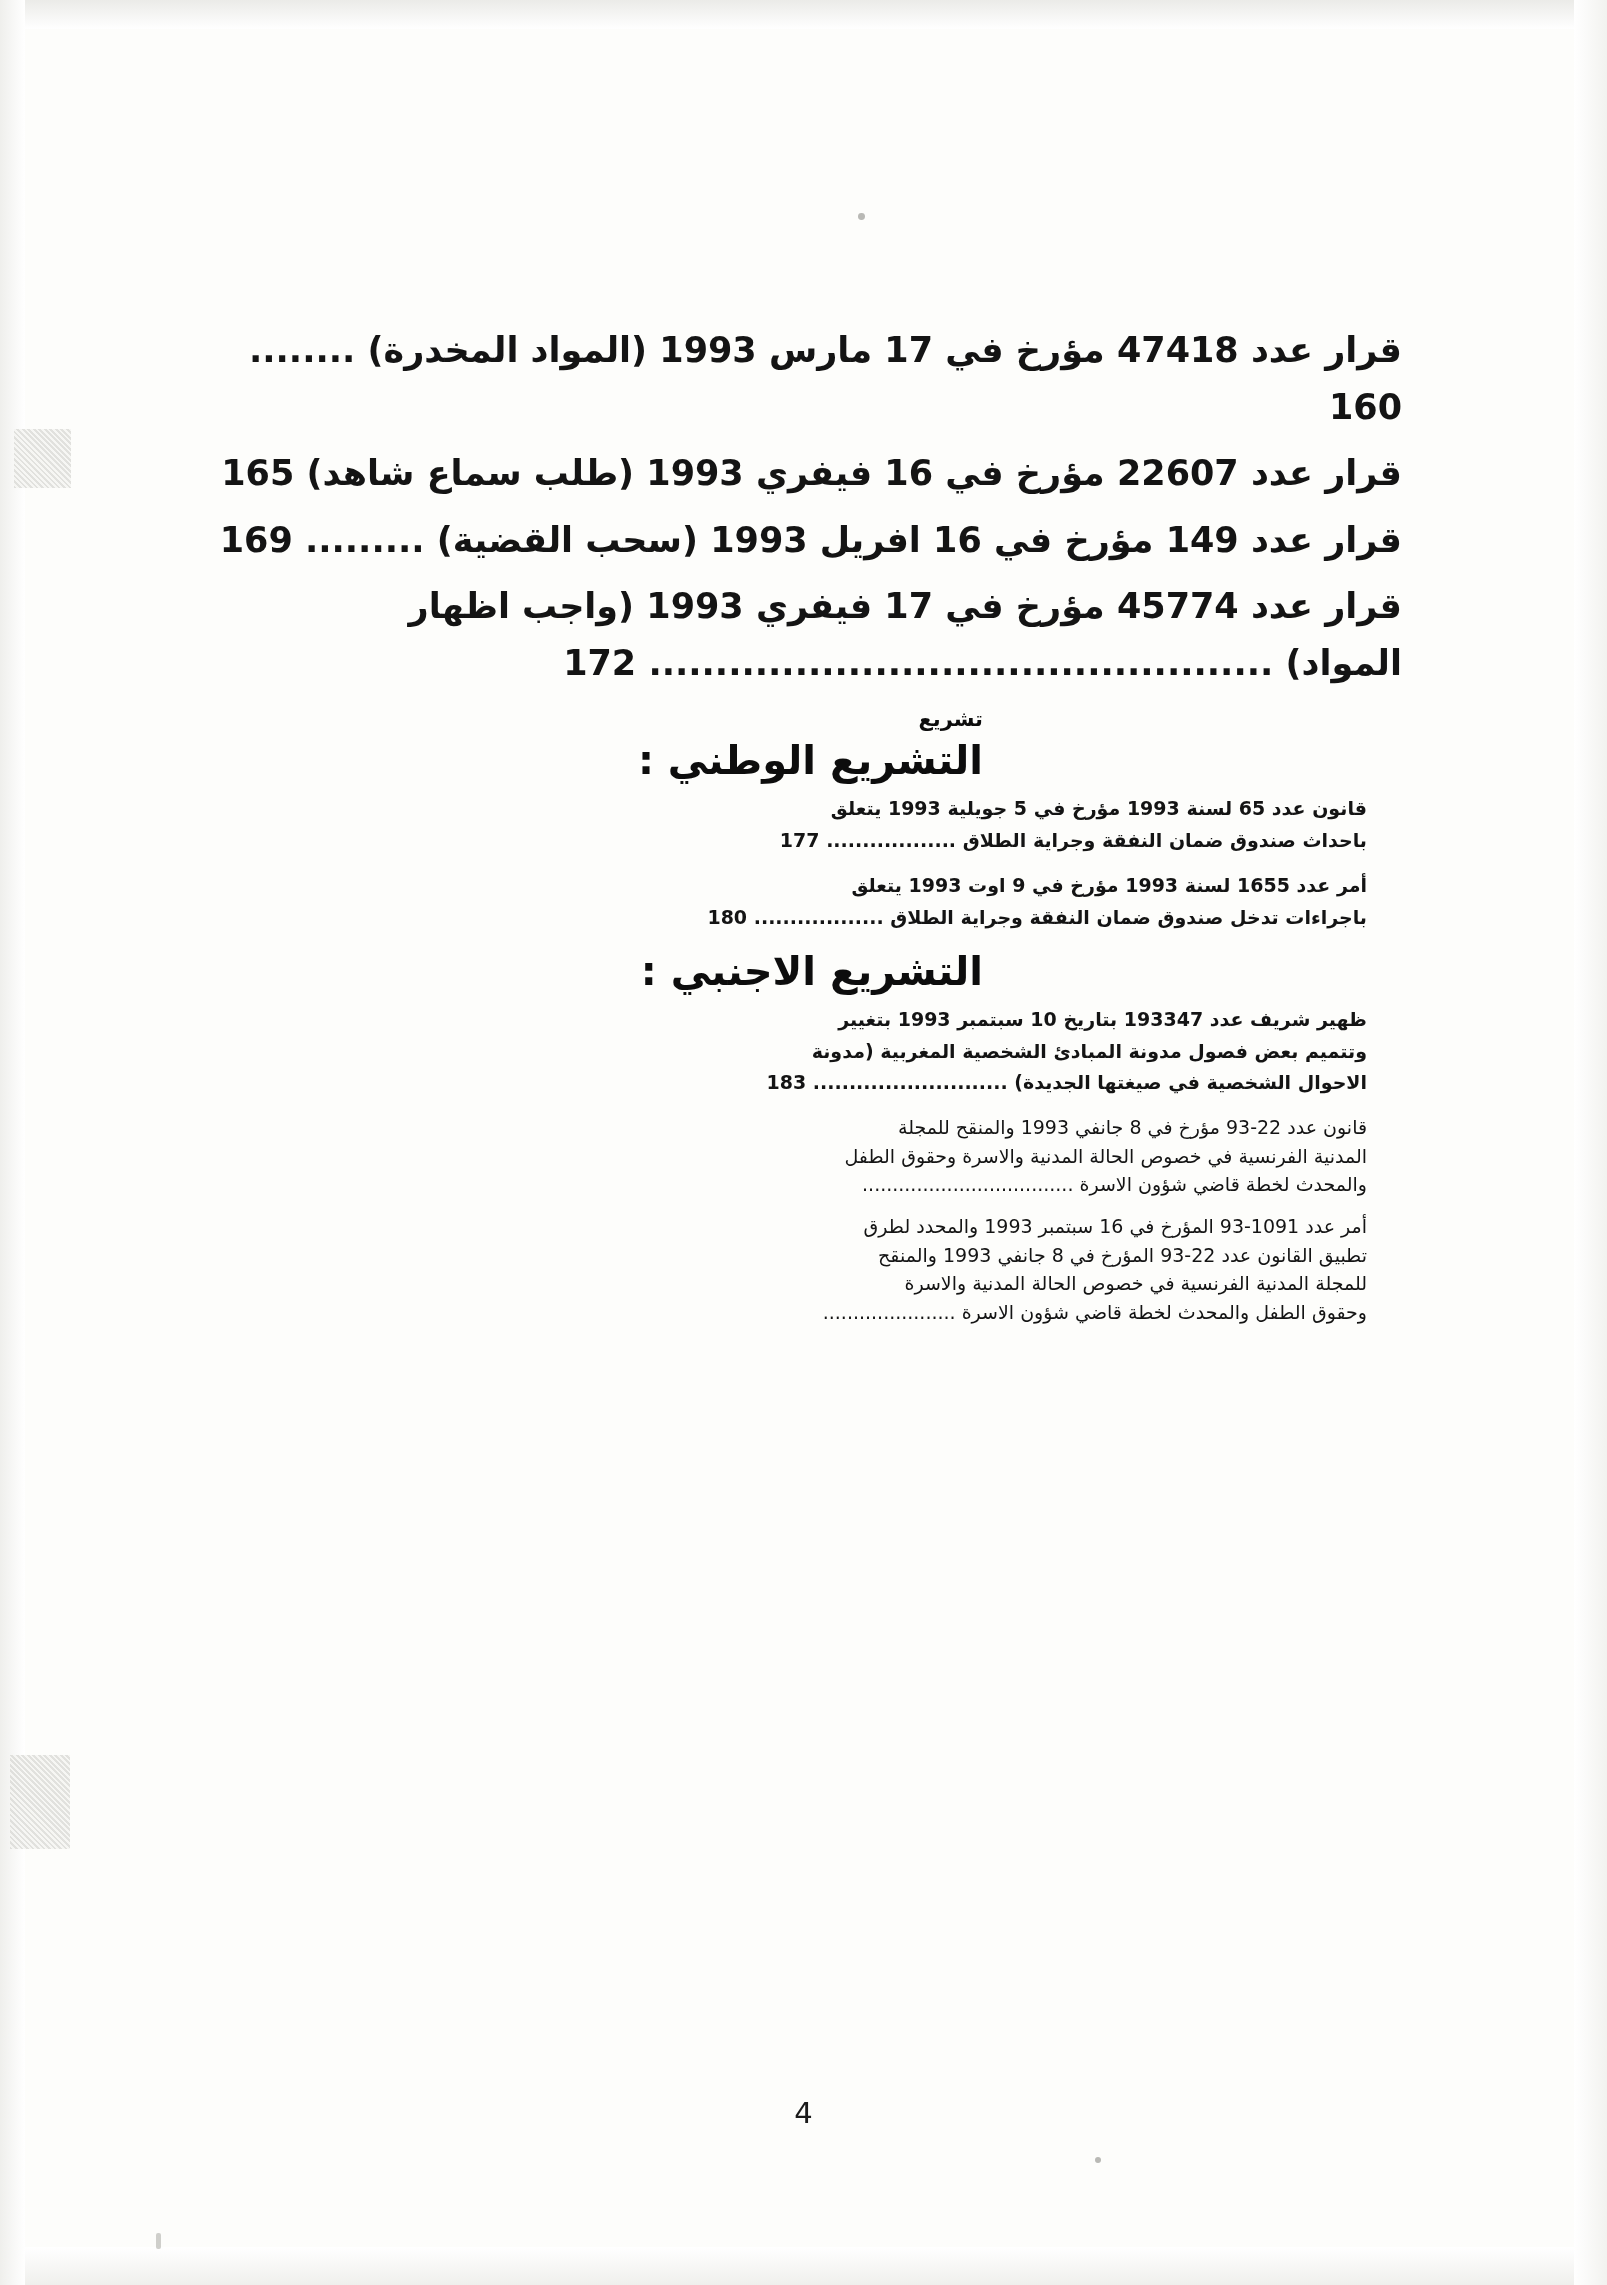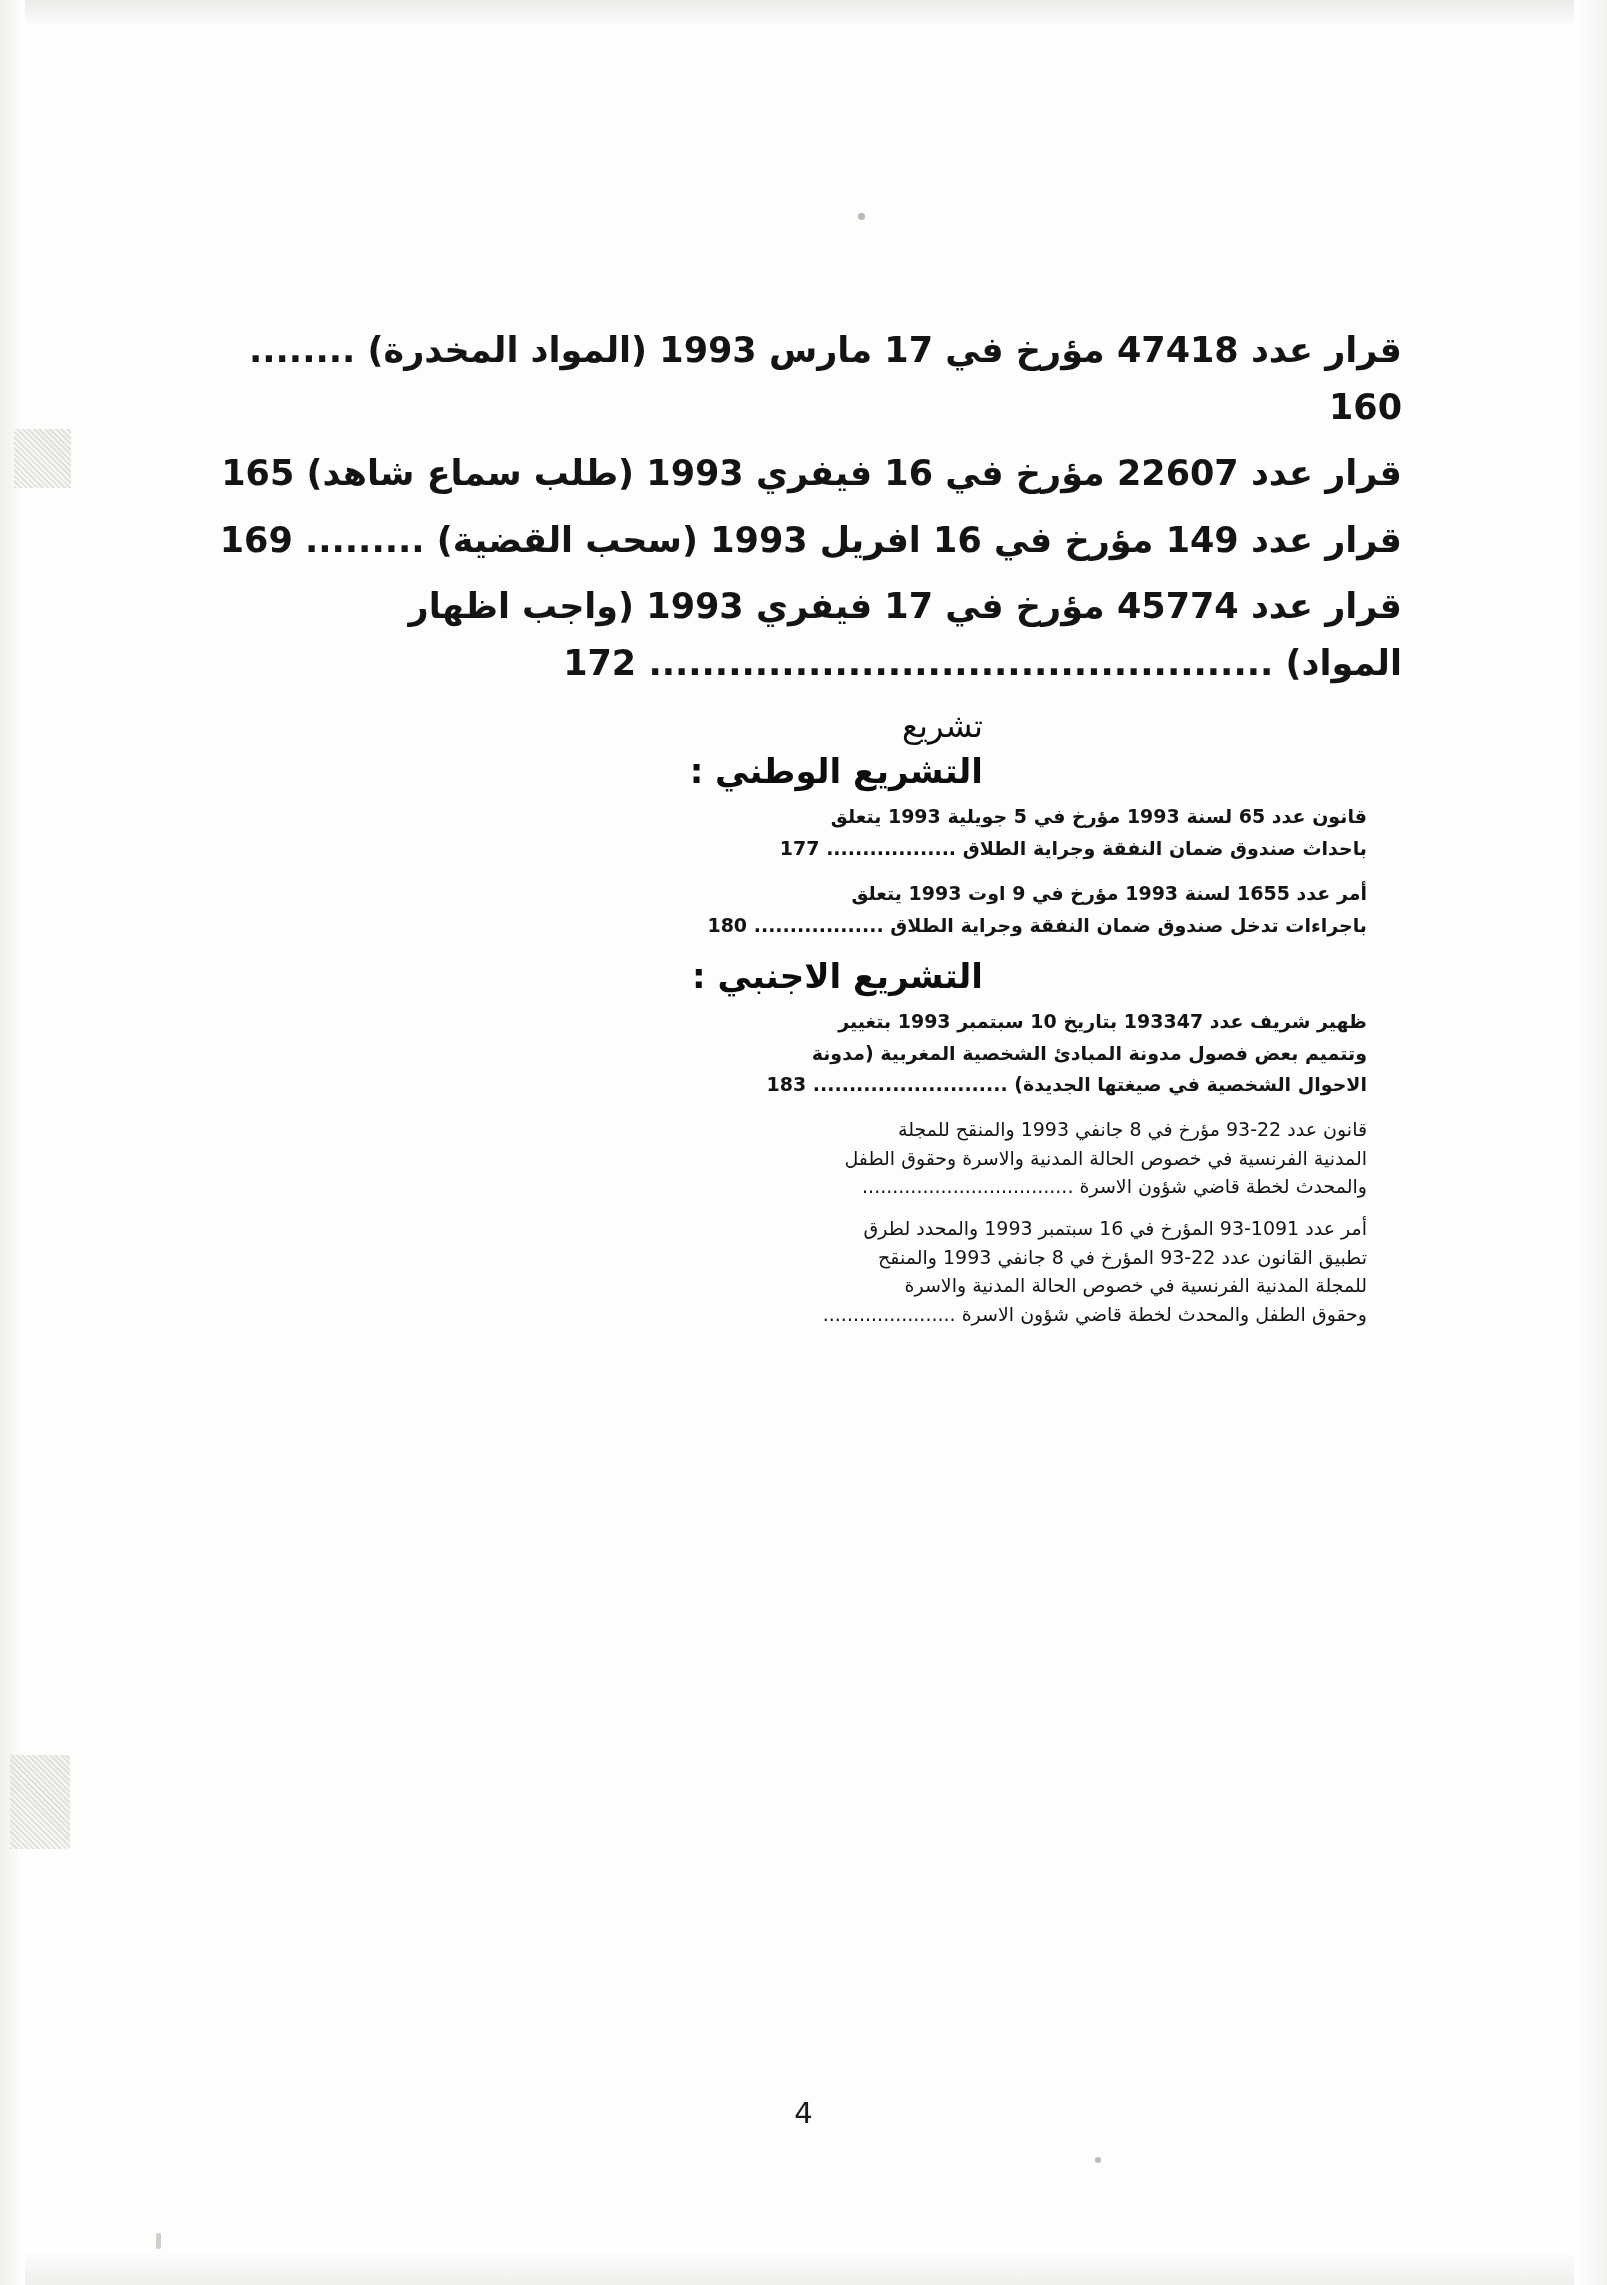--- a/index.html
+++ b/index.html
@@ -91,32 +91,32 @@
   .entry .txt { }
   .entry .leader {
     letter-spacing: 2px;
     font-weight: 700;
   }
   .entry .pg {
     font-weight: 700;
   }
 
   .heading {
-    font-size: 32px;
-    font-weight: 400;
+    font-size: 21px;
+    font-weight: 700;
     margin-top: 15.6px;
     margin-bottom: 5.9px;
     color: #0d0d0d;
     letter-spacing: 0px;
   }
   .heading.small-top { margin-top: 5.9px; }
   .heading.center-ish { padding-right: 419px; }
 
   .subheading {
-    font-size: 34px;
+    font-size: 40px;
     font-weight: 700;
     margin-top: 4px;
     margin-bottom: 9.8px;
     padding-right: 419px;
     color: #0d0d0d;
   }
 
   .block {
     font-size: 19px;
     line-height: 1.68;

